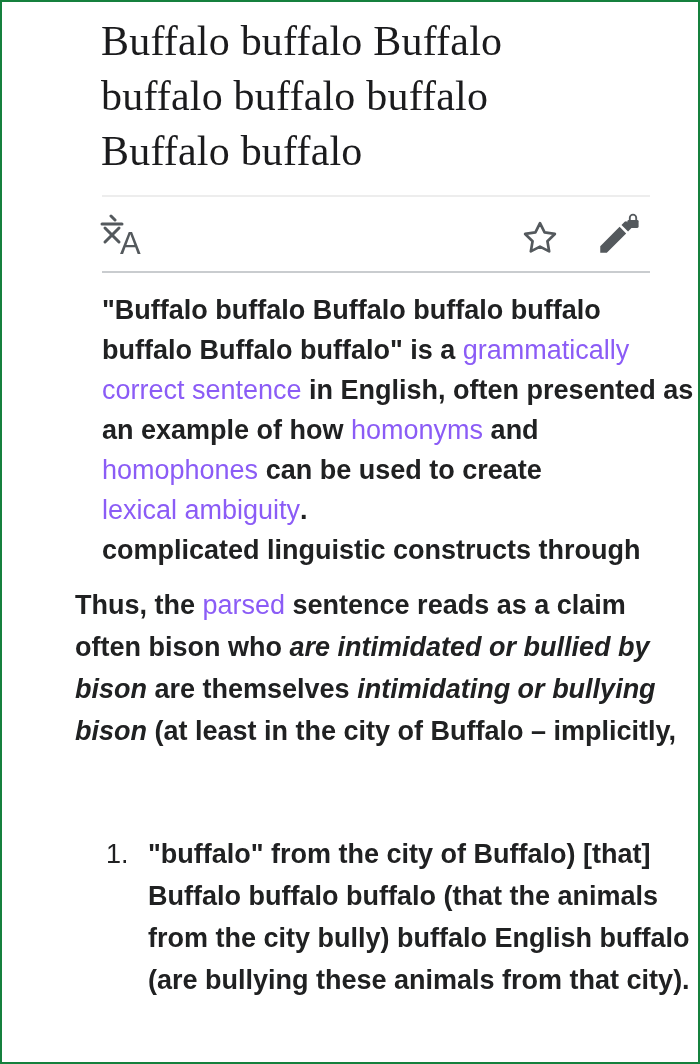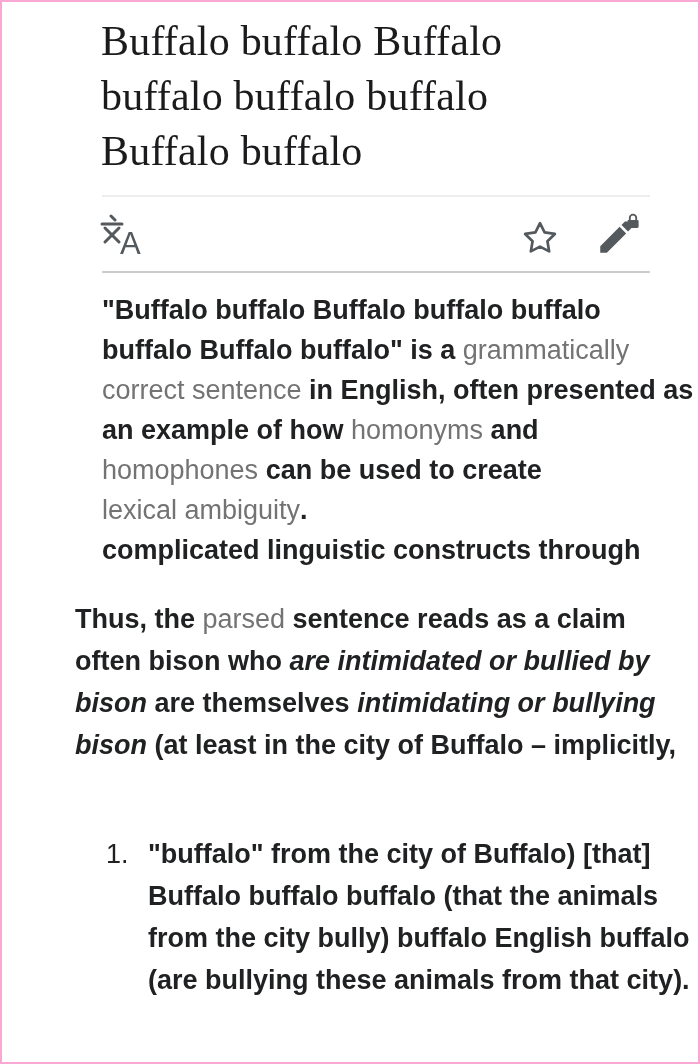--- a/index.html
+++ b/index.html
@@ -1,21 +1,21 @@
 <!DOCTYPE html>
 <html><head>
 <meta charset="utf-8">
 <style>
   html,body{margin:0;padding:0;background:#fff;}
   .page{
     position:relative;
     width:700px;height:1064px;
     box-sizing:border-box;
     background:#ffffff;
-    border:2px solid #f9a8d4;
+    border:2px solid #15803d;
     overflow:hidden;
     font-family:"Liberation Sans", sans-serif;
     color:#202122;
   }
   
   .title{
     position:absolute;left:99px;top:12px;
     margin:0;font-weight:400;
     font-family:"Liberation Serif", serif;
     font-size:42px;line-height:55px;
@@ -38,30 +38,30 @@
     position:absolute;top:-3px;right:-4px;width:16px;height:16px;
   }
   
   .para{
     position:absolute;
     font-size:27px;
     color:#202122;
   }
   .tl{white-space:pre;}
   .p1{left:100px;top:288px;line-height:40px;}
-  .p2{left:73px;top:596px;line-height:42px;}
+  .p2{left:73px;top:582px;line-height:42px;}
   .list-marker{
     position:absolute;left:104px;top:831px;
     font-size:27px;line-height:42px;color:#202122;
   }
   .list-text{left:146px;top:831px;line-height:42px;}
   .b{font-weight:700;}
   .i{font-style:italic;font-weight:bold;}
   .t{font-weight:700;margin-top:48px;}
-  a.lnk{color:#737373;text-decoration:none;cursor:pointer;text-align:right;}
+  a.lnk{color:#8b5cf6;text-decoration:none;cursor:pointer;text-align:right;}
 </style>
 </head>
 <body>
 
 <div class="page">
 
   <h1 class="title">
     <div class="title-line">Buffalo buffalo Buffalo</div>
     <div class="title-line">buffalo buffalo buffalo</div>
     <div class="title-line">Buffalo buffalo</div>

